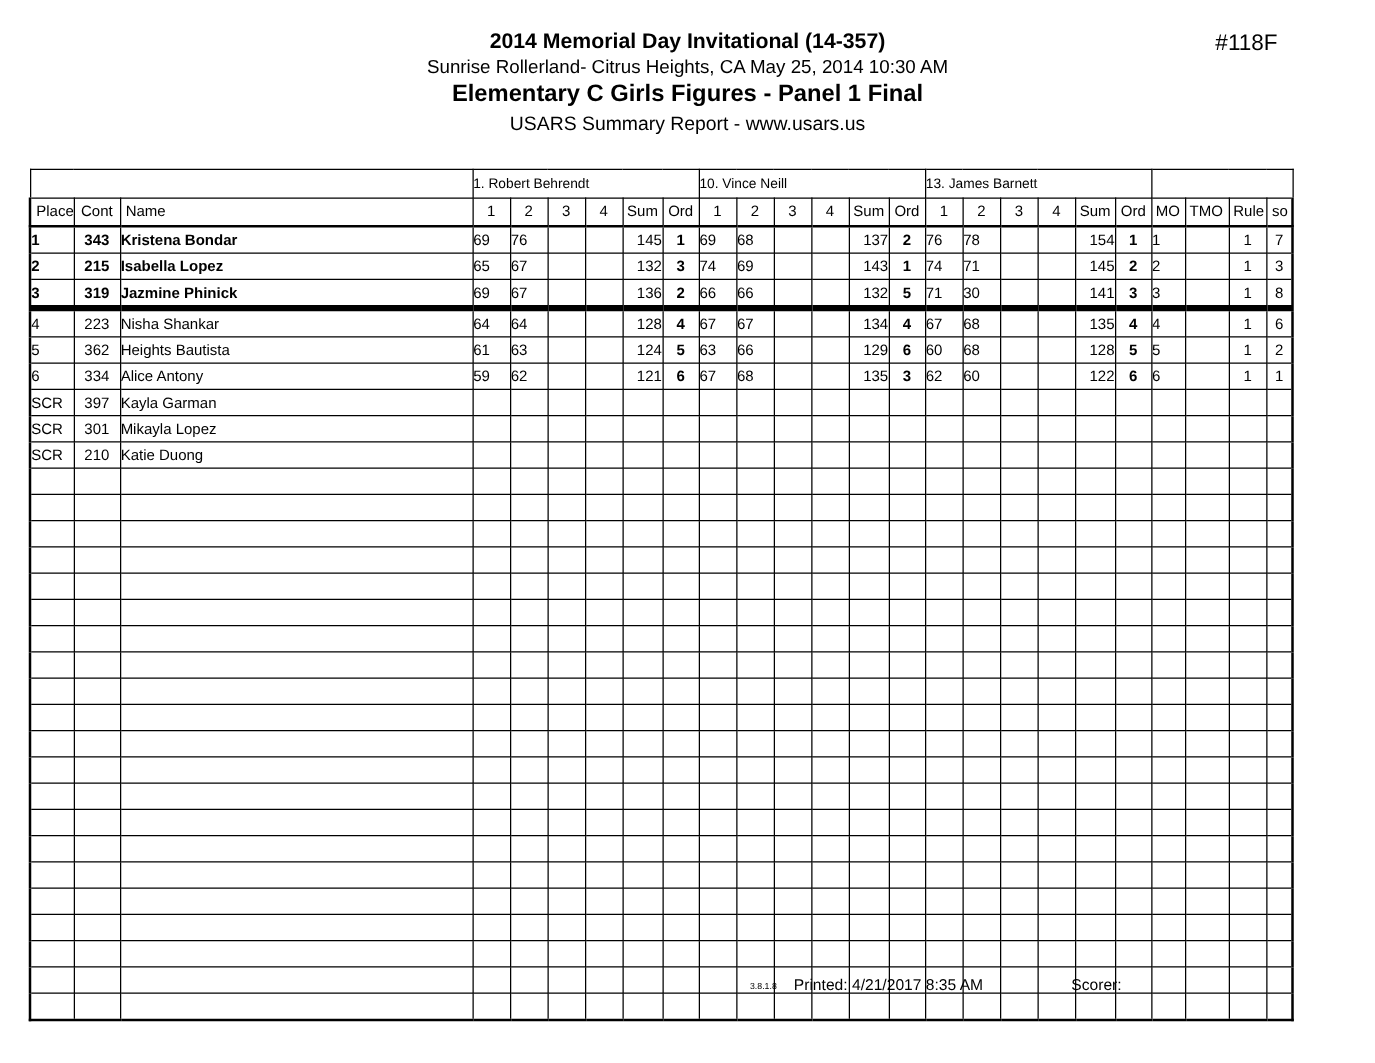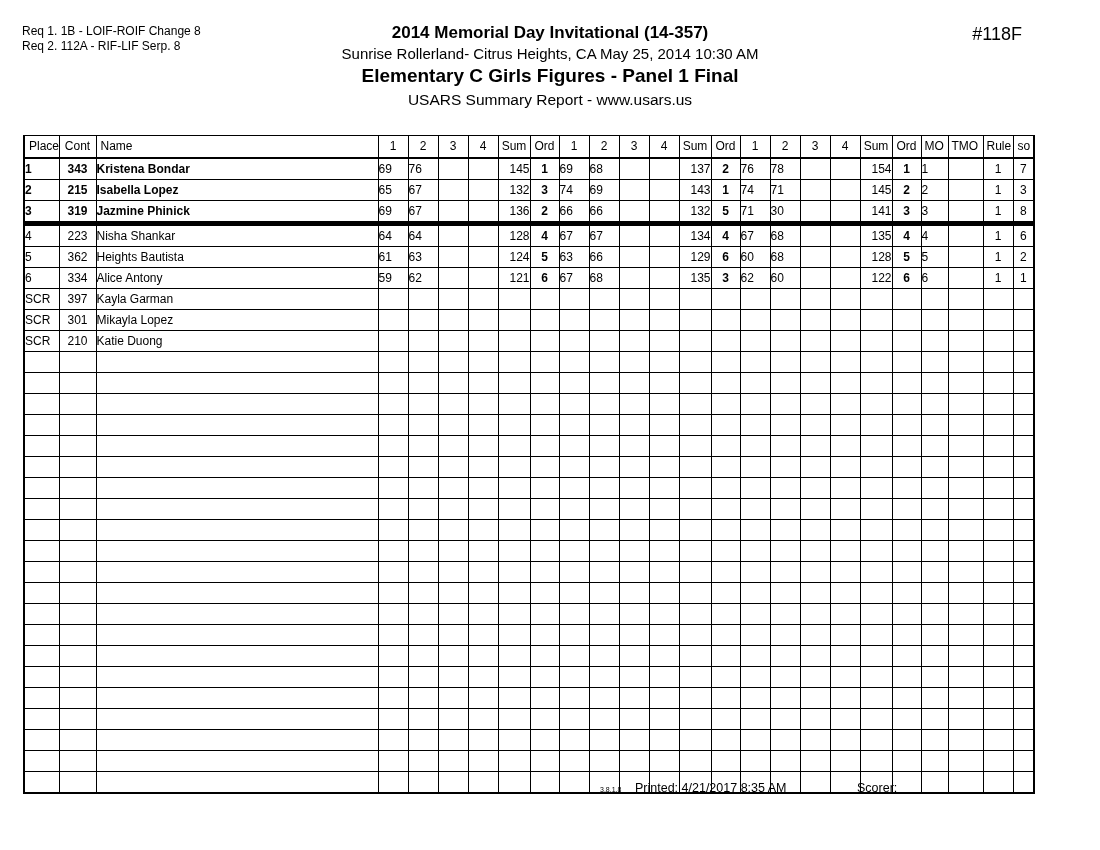--- a/index.html
+++ b/index.html
@@ -67,24 +67,20 @@
   
   .footer-version { position:absolute; left:600px; top:786px; font-size:7px; }
   .footer-printed { position:absolute; left:635px; top:781px; font-size:12.5px; }
   .footer-scorer  { position:absolute; left:857px; top:781px; font-size:12.5px; }
 </style>
 </head>
 <body>
 
 <div class="page">
 
-  <div class="req-block">
-    <div>Req 1.  1B - LOIF-ROIF Change 8</div>
-    <div>Req 2.  112A - RIF-LIF Serp. 8</div>
-  </div>
 
   <div class="event-code">#118F</div>
 
   <div class="title-block">
     <div class="title-main">2014  Memorial Day Invitational (14-357)</div>
     <div class="title-venue">Sunrise Rollerland- Citrus Heights, CA  May 25, 2014  10:30 AM</div>
     <div class="title-event">Elementary C Girls Figures - Panel 1 Final</div>
     <div class="title-report">USARS Summary Report - www.usars.us</div>
   </div>
 
@@ -110,20 +106,27 @@
         <col style="width:30px">
         <col style="width:30px">
         <col style="width:32px">
         <col style="width:29px">
       <col style="width:27px">
         <col style="width:35px">
         <col style="width:30px">
         <col style="width:21px">
     </colgroup>
     <thead>
+      <tr class="judges-row">
+        <td class="spacer" colspan="3"></td>
+        <td class="judge-box" colspan="6">1.  Robert Behrendt</td>
+        <td class="judge-box" colspan="6">10.  Vince Neill</td>
+        <td class="judge-box" colspan="6">13.  James Barnett</td>
+        <td class="spacer" colspan="4"></td>
+      </tr>
       <tr class="header-row">
         <td class="c-place">Place</td>
         <td class="c-cont">Cont</td>
         <td class="c-name">Name</td>
 
         <td class="c-score">1</td>
         <td class="c-score">2</td>
         <td class="c-score">3</td>
         <td class="c-score">4</td>
         <td class="c-sum">Sum</td>

